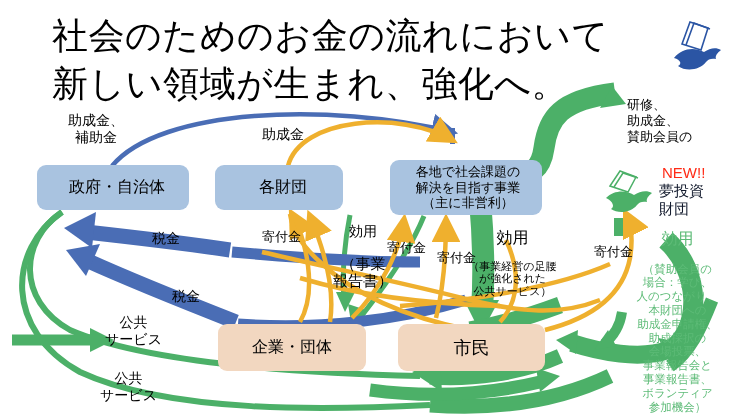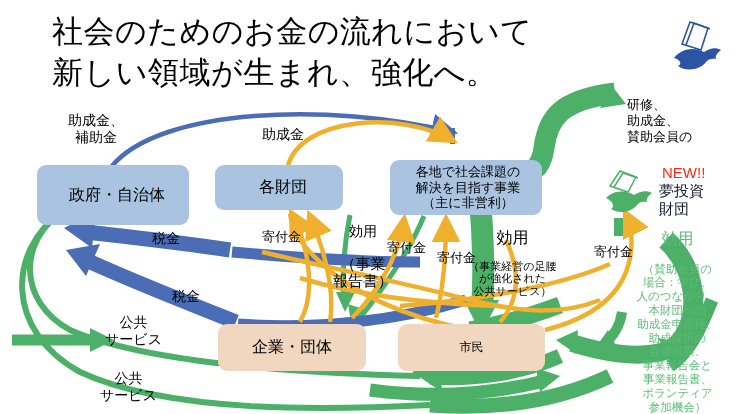--- a/index.html
+++ b/index.html
@@ -9,37 +9,37 @@
     font-family:"Liberation Sans","DejaVu Sans",sans-serif;
   }
   #stage svg{position:absolute;left:0;top:0;width:736px;height:414px;}
   .layer-art{z-index:1;}
   .layer-boxes{position:absolute;z-index:3;}
   .layer-text{position:absolute;z-index:4;}
 
   
   #title{
     position:absolute;left:52px;top:12px;z-index:6;
-    font-size:31px;line-height:1.32;color:#000000;
+    font-size:36px;line-height:1.32;color:#000000;
     letter-spacing:0.5px;white-space:pre-line;font-weight:400;
   }
 
   
   .node{
     position:absolute;border-radius:9px;display:flex;
     align-items:center;justify-content:center;text-align:center;
     color:#000;box-sizing:border-box;
   }
   .node.blue{background:#a9c3e0;padding-left:8px;}
   .node.peach{background:#f2d7c0;}
-  .n-gov{left:37px;top:165px;width:152px;height:60px;font-size:16px;}
+  .n-gov{left:37px;top:165px;width:152px;height:45px;font-size:16px;}
   .n-found{left:215px;top:165px;width:128px;height:45px;font-size:16px;}
   .n-proj{left:390px;top:160px;width:152px;height:55px;font-size:13px;line-height:1.22;padding:3px 4px;}
   .n-corp{left:218px;top:324px;width:148px;height:47px;font-size:16px;}
-  .n-citi{left:398px;top:324px;width:147px;height:47px;font-size:12px;}
+  .n-citi{left:398px;top:324px;width:147px;height:47px;font-size:18px;}
 
   
   .lbl{
     position:absolute;color:#000;text-align:center;
     line-height:1.18;white-space:pre-line;
   }
   .l-subsidy1{left:68px;top:112px;font-size:14px;}
   .l-subsidy2{left:262px;top:126px;font-size:14px;}
   .l-tax1{left:152px;top:230px;font-size:14px;}
   .l-tax2{left:172px;top:288px;font-size:14px;}

